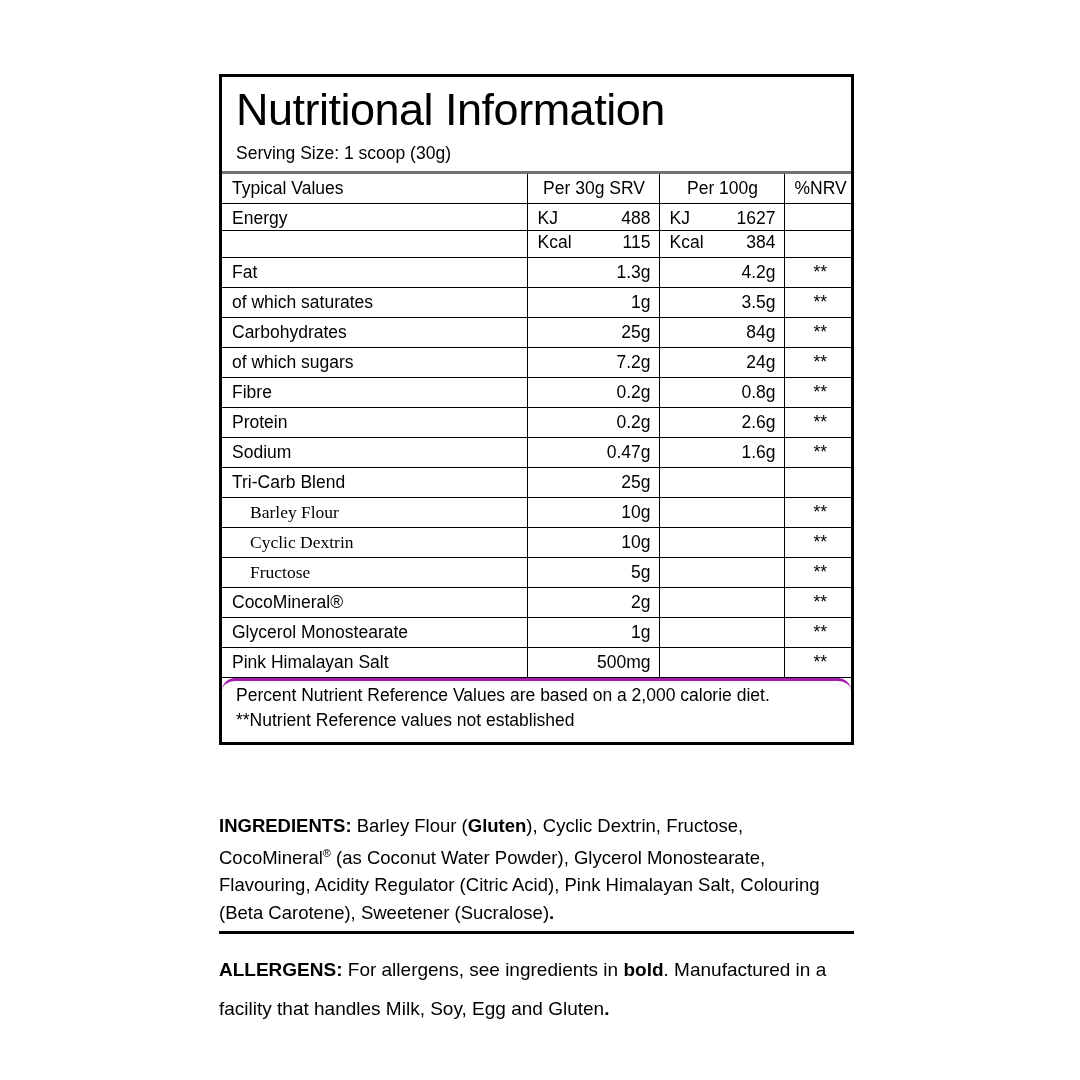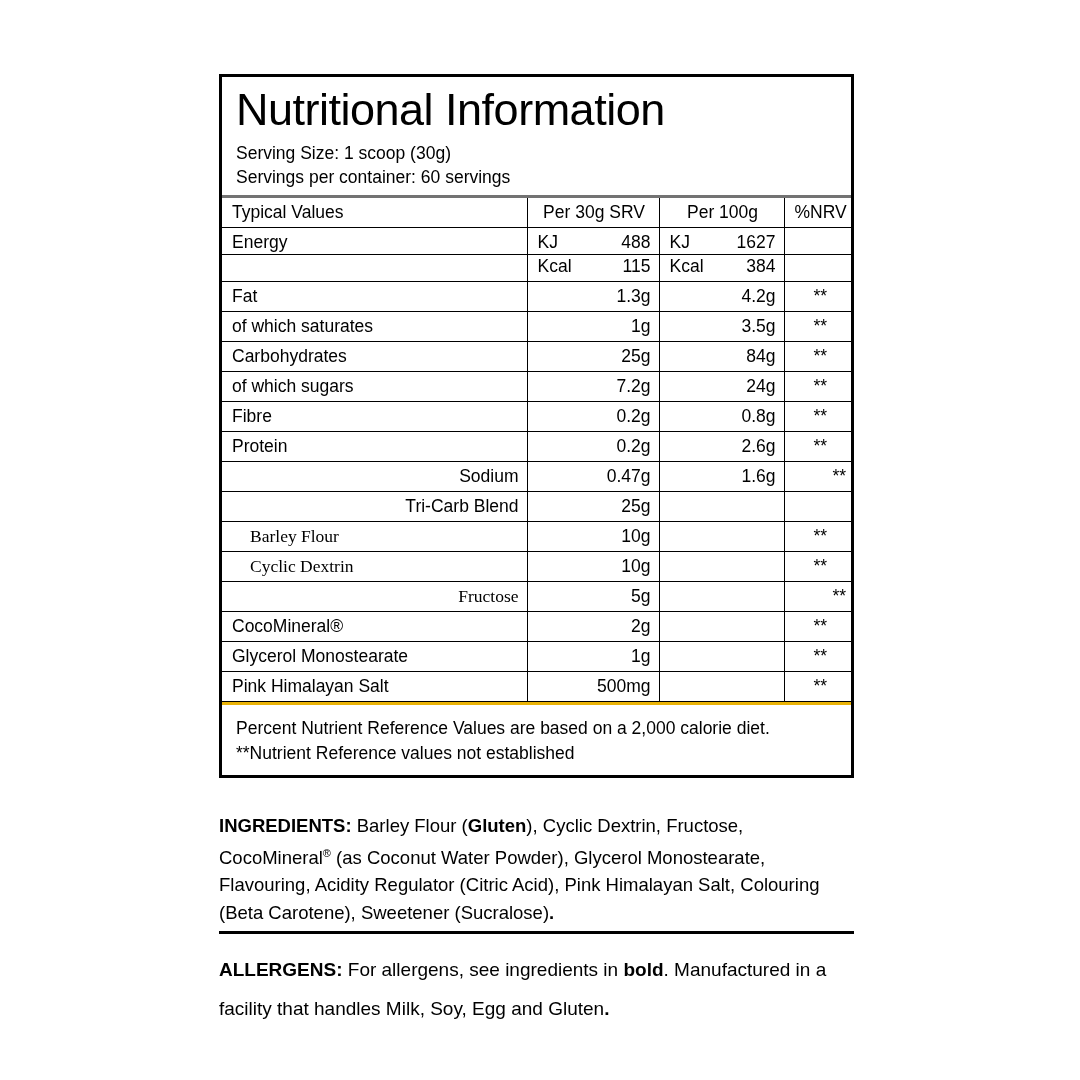--- a/index.html
+++ b/index.html
@@ -76,32 +76,33 @@
 
   
   .kvpair {
     display: flex;
     justify-content: space-between;
   }
   .kvpair .k { text-align: left; }
   .kvpair .v { text-align: right; }
 
   .row-noline td { border-bottom: none; }
-  .thick td { border-bottom: 3px solid #000; text-align: right; }
+  .thick td { border-bottom: 3px solid #000; }
 
   .indent1 { padding-left: 28px !important; font-family: Liberation Serif, serif; }
 
   .pair-cell { padding-bottom: 0 !important; }
   .pair-cell-bottom { padding-top: 0 !important; }
 
   .footnote {
-    border-top: 3px solid #eab308;
-    padding: 11px 14px 9px 14px;
+    border-top: 3px solid #a21caf;
+    padding: 2px 14px 9px 14px;
     font-size: 17.5px;
     line-height: 25px;
+    border-radius: 13px;
   }
 
   
   .ingredients {
     position: absolute;
     left: 219px;
     top: 812px;
     width: 635px;
     font-size: 18.5px;
     line-height: 27.5px;
@@ -132,21 +133,20 @@
 </head>
 <body>
 
 <div class="page">
 
   <div class="panel">
 
     <div class="panel-head">
       <div class="title">Nutritional Information</div>
       <div class="serving-line">Serving Size: 1 scoop (30g)</div>
-      <div class="serving-line">Servings per container: 60 servings</div>
     </div>
 
     <table class="nutri">
       <colgroup>
         <col class="col-name">
           <col class="col-srv">
           <col class="col-100">
           <col class="col-nrv">
       </colgroup>
       <tbody>

